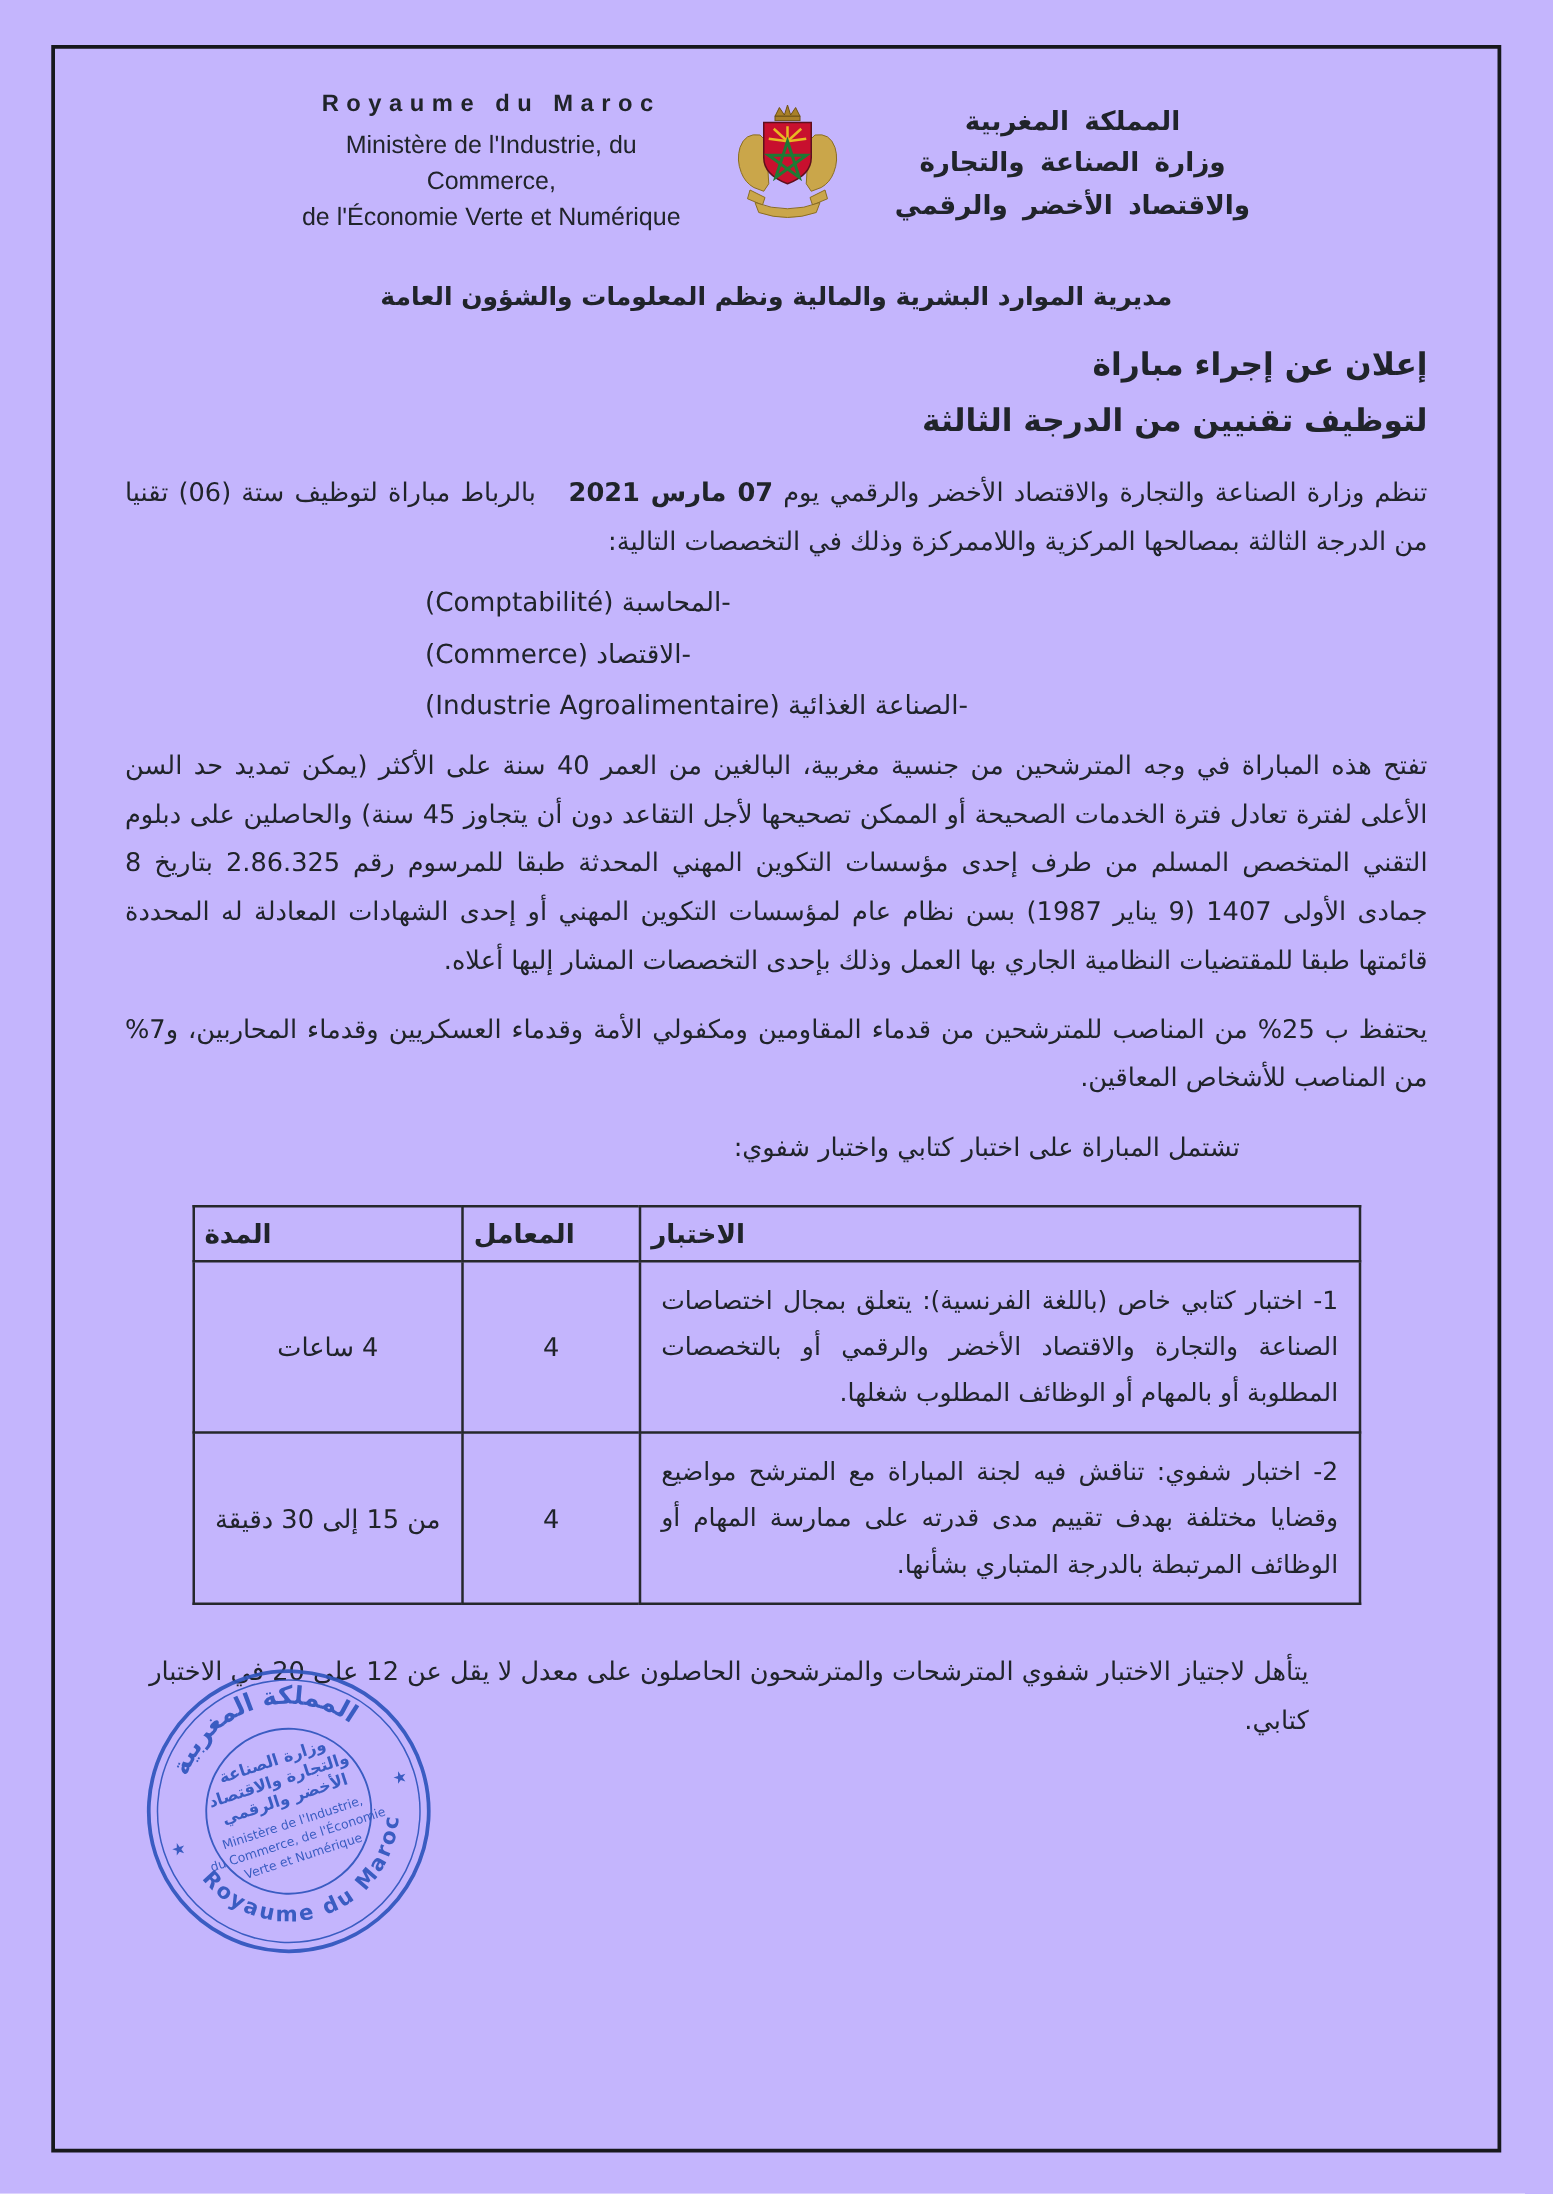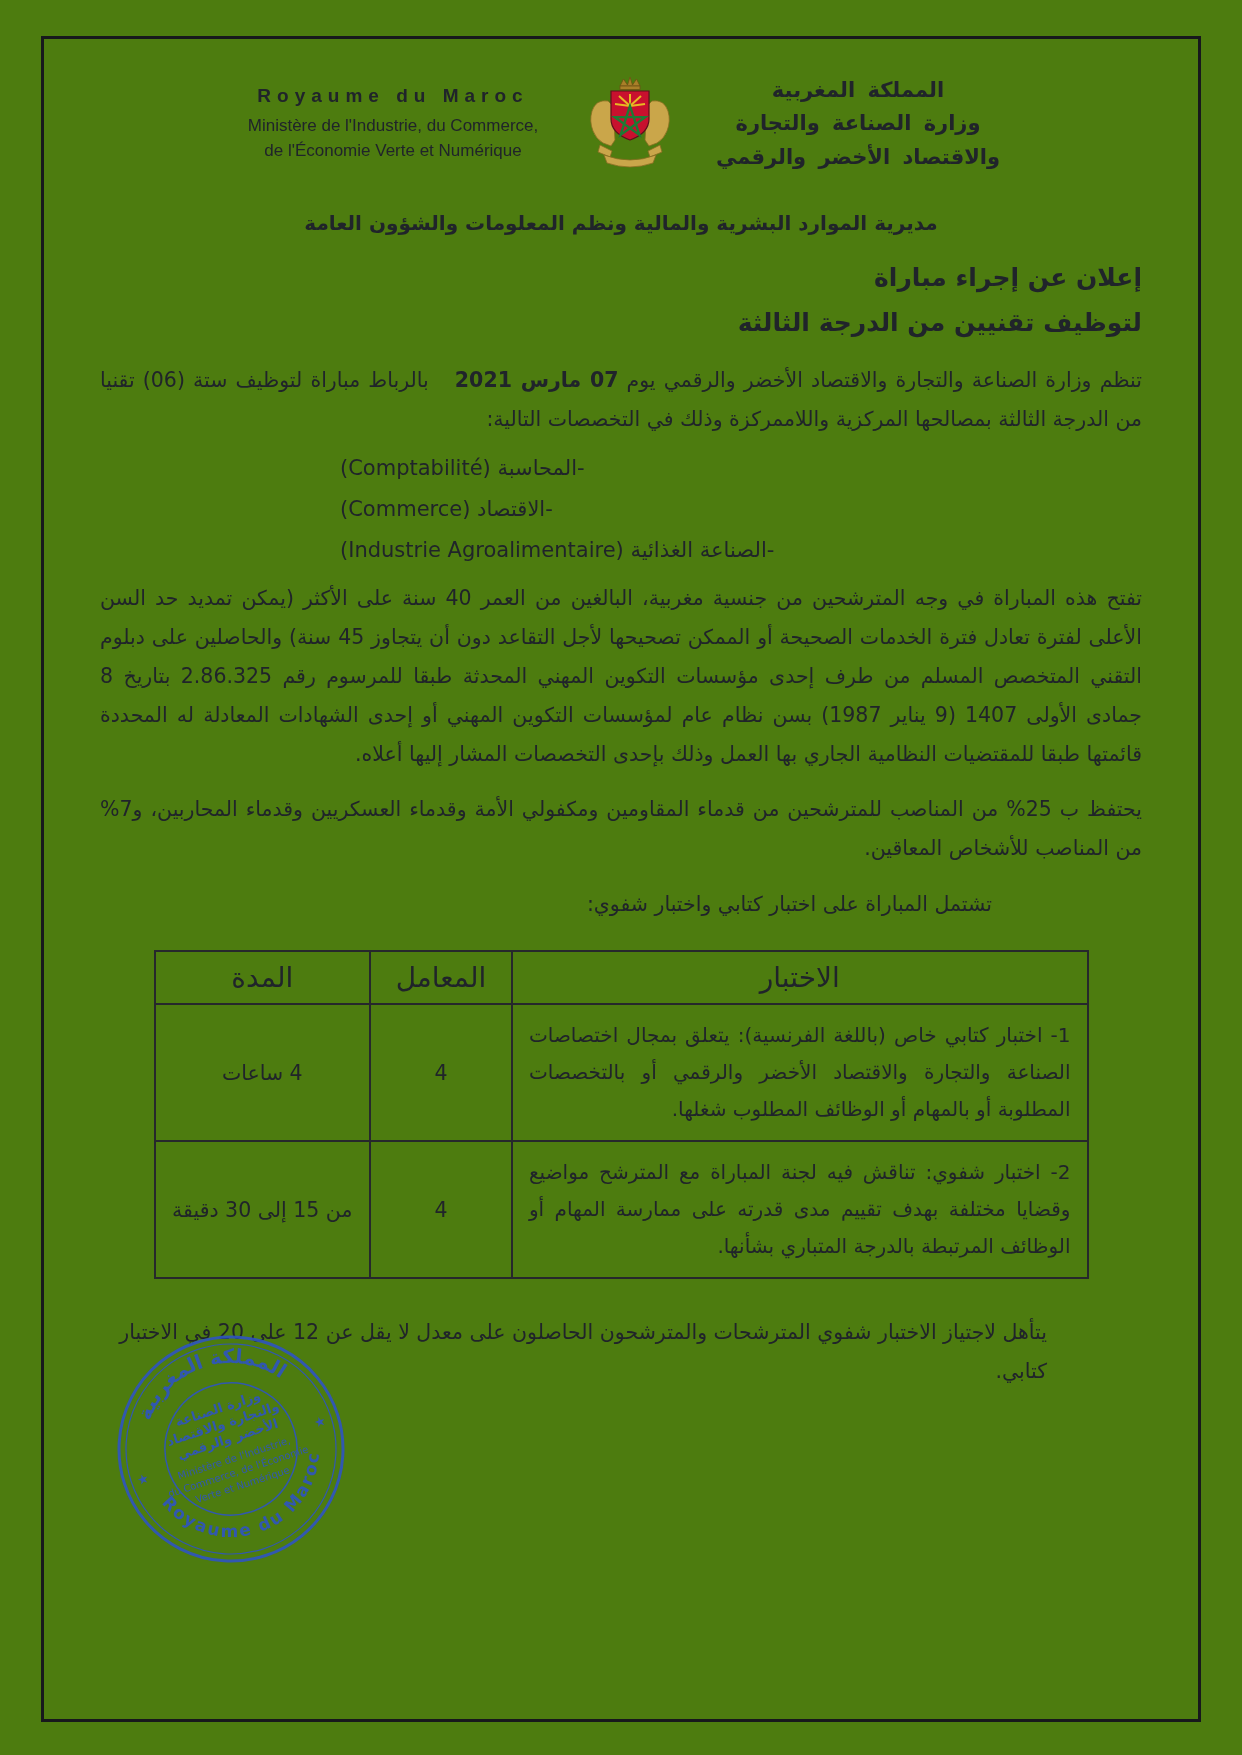--- a/index.html
+++ b/index.html
@@ -1,53 +1,53 @@
 <!DOCTYPE html>
 <html lang="ar"><head>
 <meta charset="utf-8">
 <style>
   * { margin: 0; padding: 0; box-sizing: border-box; }
   html, body { width: 1242px; height: 1755px; background: #ffffff; }
   .page {
     position: relative;
     width: 1242px; height: 1755px;
-    background: #4d7c0f;
+    background: #c4b5fd;
     font-family: "DejaVu Sans", sans-serif;
     color: #20242a;
     overflow: hidden;
   }
   .frame {
     position: absolute;
     left: 41px; right: 41px; top: 36px; bottom: 33px;
     border: 3px solid #17181c;
     padding: 30px 56px;
   }
   
   .header { display: flex; justify-content: center; align-items: center; gap: 26px; margin-top: 4px; }
   .hdr-fr { width: 318px; text-align: center; font-family: "Liberation Sans", sans-serif; }
   .fr1 { font-weight: bold; font-size: 19px; letter-spacing: 6px; white-space: nowrap; margin-bottom: 7px; }
-  .fr2 { font-size: 17px; line-height: 1.45; }
+  .fr2 { font-size: 20px; line-height: 1.45; }
   .hdr-logo { width: 104px; flex: 0 0 auto; }
   .hdr-ar { width: 300px; text-align: center; font-weight: bold; font-size: 21px; line-height: 1.6; word-spacing: 5px; }
   
   .directorate { text-align: center; font-weight: bold; font-size: 20px; margin-top: 36px; }
   .doc-title { text-align: right; font-weight: bold; font-size: 25px; margin-top: 28px; }
   .doc-title.sub { margin-top: 16px; margin-bottom: 24px; }
   
   .para { font-size: 20.5px; line-height: 1.9; text-align: justify; margin-top: 16px; }
   .para.intro { margin-top: 22px; }
   .para.lead-in { text-align: right; padding-left: 0; padding-right: 150px; margin-top: 18px; }
   .para.qualification { text-align: right; padding-right: 95px; margin-top: 34px; }
   .bullets { margin-top: 6px; }
   .bullet { text-align: left; padding-left: 240px; font-size: 21px; margin: 17px 0; }
   b.date { font-weight: bold; margin-left: 18px; }
   
   .exam-table { width: 935px; margin: 26px auto 0; border-collapse: collapse; }
   .exam-table th, .exam-table td { border: 2px solid #26282c; }
-  .exam-table th { font-size: 28px; font-weight: normal; padding: 9px 8px; text-align: center; }
+  .exam-table th { font-size: 21px; font-weight: bold; padding: 9px 8px; text-align: left; }
   .col-test { width: 577px; }
   .col-coef { width: 142px; }
   .col-dur  { width: 216px; }
   .cell-test { font-size: 20px; line-height: 1.85; padding: 12px 16px; text-align: justify; }
   .cell-coef, .cell-dur { text-align: center; font-size: 20.5px; padding: 6px; }
   
   .stamp-wrap {
     position: absolute;
     left: 62px; top: 1285px;
     width: 250px; height: 250px;

